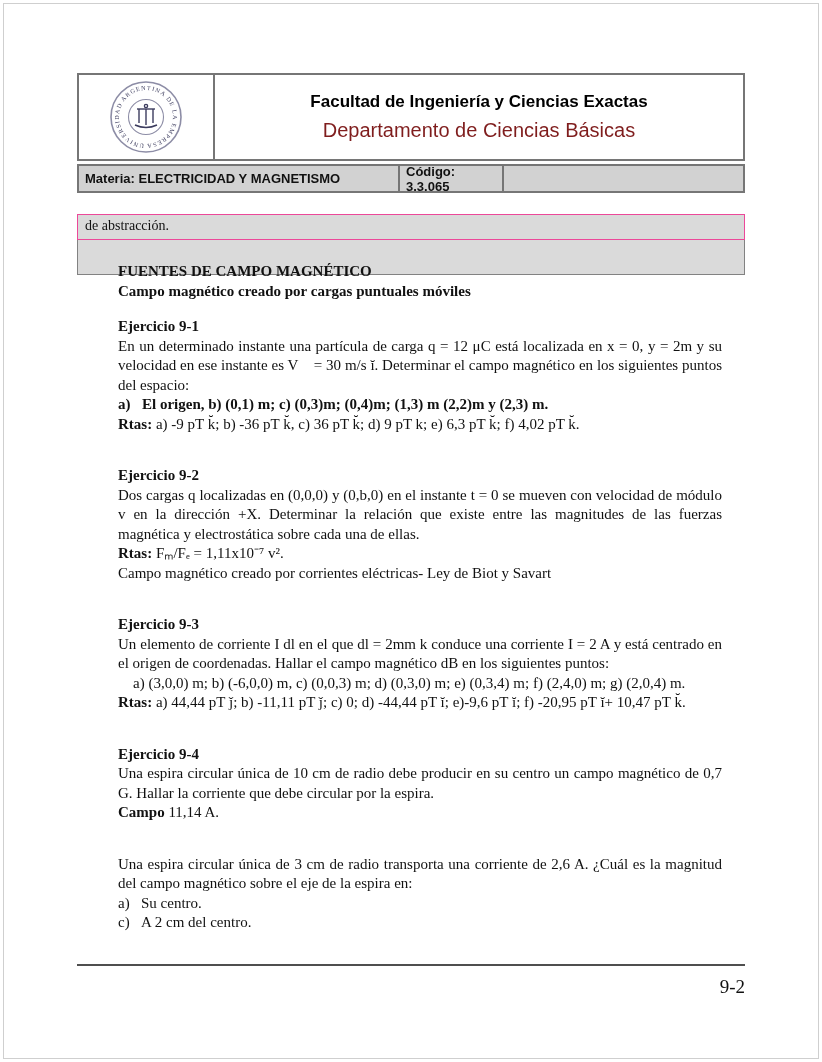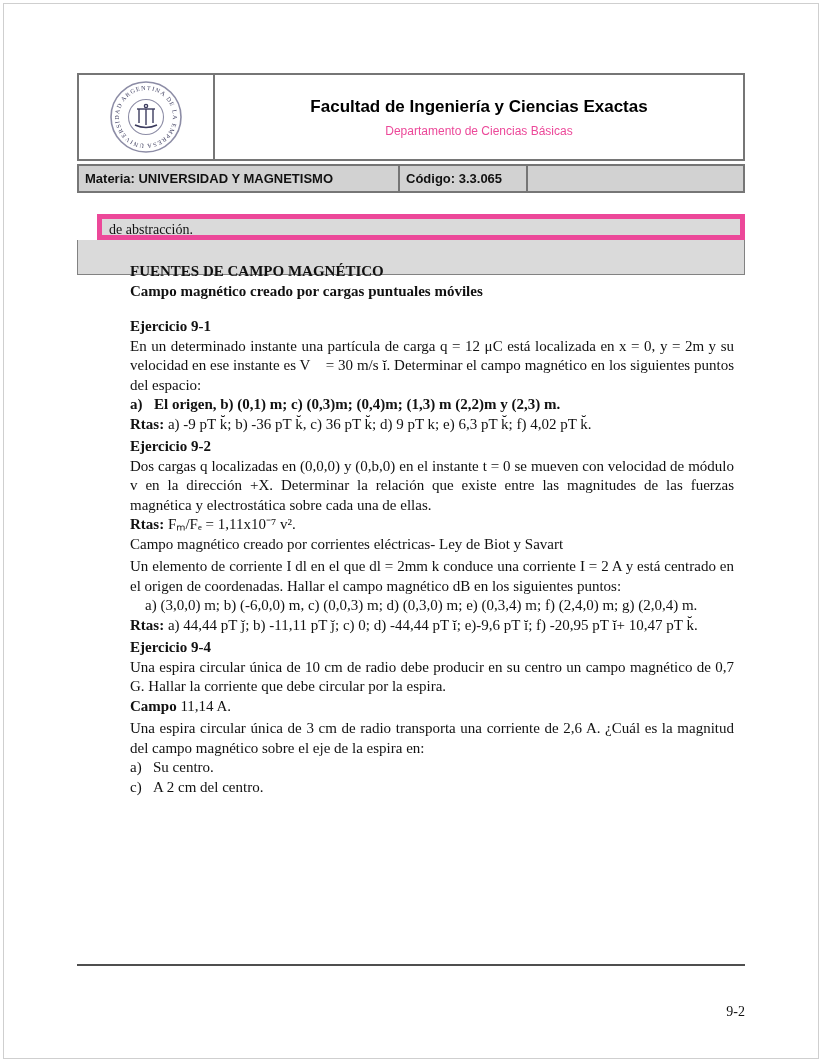--- a/index.html
+++ b/index.html
@@ -9,52 +9,52 @@
   }
   .page-border { position:absolute; inset:3px; border:1px solid #cfcfcf; pointer-events:none; }
 
   
   .header-table { position:absolute; left:77px; top:73px; width:668px; }
   .header-top { display:flex; border:2px solid #767676; background:#ffffff; height:88px; box-sizing:border-box; }
   .logo-cell { width:136px; border-right:2px solid #767676; display:flex; align-items:center; justify-content:center; box-sizing:border-box; }
   .title-cell { flex:1; display:flex; flex-direction:column; align-items:center; justify-content:center; gap:7px;
                 font-family:"Liberation Sans", sans-serif; }
   .fac-title { font-size:17px; font-weight:bold; color:#000; }
-  .dept-sub  { font-size:12px; color:#ec4899; }
+  .dept-sub  { font-size:20px; color:#7f1d1d; }
   .materia-row { display:flex; border:2px solid #767676; margin-top:3px; background:#d2d2d2; height:29px;
                  box-sizing:border-box; align-items:stretch;
                  font-family:"Liberation Sans", sans-serif; font-weight:bold; font-size:13px; }
   .materia-row .mcell { display:flex; align-items:center; padding-left:6px; box-sizing:border-box; }
   .mcell-materia { width:319px; }
-  .mcell-codigo  { width:128px; border-left:2px solid #767676; }
+  .mcell-codigo  { width:104px; border-left:2px solid #767676; }
   .mcell-empty   { flex:1; border-left:2px solid #767676; }
 
   
   .notice { position:absolute; left:77px; top:214px; width:668px; }
-  .notice-line1 { border:5px solid #ec4899; background:#dadada; height:26px; box-sizing:border-box;
-                  font-size:14px; padding:3px 16px 0 7px;margin-left:20px; }
+  .notice-line1 { border:1px solid #ec4899; background:#dadada; height:26px; box-sizing:border-box;
+                  font-size:14px; padding:3px 16px 0 7px; }
   .notice-line2 { border:1px solid #828282; border-top:none; background:#dadada; height:35px; box-sizing:border-box; }
 
   
-  .content { position:absolute; left:130px; top:262px; width:604px; font-size:15px; line-height:19.5px; }
+  .content { position:absolute; left:118px; top:262px; width:604px; font-size:15px; line-height:19.5px; }
   .content p { margin:0; text-align:justify; }
   .bold { font-weight:bold; }
   .section-title, .section-subtitle { font-weight:bold; text-align:left; }
-  .exercise { margin-top:3px; }
+  .exercise { margin-top:32px; }
   .ex-title { font-weight:bold; text-align:left; }
   .list-line { margin-left:42px; text-align:left;font-weight:bold; }
   .list-line .marker { display:inline-block; min-width:24px; }
   .list-hang { padding-left:36px; text-indent:-21px; text-align:justify; }
   .list-small { margin-left:25px; text-align:left; }
   .list-small .marker { display:inline-block; min-width:23px; }
   .note-line { text-align:left;font-family:Liberation Serif, serif; }
 
   
   .footer-rule { position:absolute; left:77px; top:964px; width:668px; height:2px; background:#4f4f4f; }
-  .page-num { position:absolute; left:690px; top:1004px; width:55px; text-align:right; font-size:14px; }
+  .page-num { position:absolute; left:690px; top:976px; width:55px; text-align:right; font-size:19px; }
 
   
   .seal-svg text { font-family:"Liberation Serif", serif; }
 </style>
 </head>
 <body>
 
 <div class="sheet">
   <div class="page-border"></div>
 
@@ -79,21 +79,21 @@
             <circle cx="39" cy="28" r="1.6"></circle>
           </g>
         </svg>
       </div>
       <div class="title-cell">
         <div class="fac-title">Facultad de Ingeniería y Ciencias Exactas</div>
         <div class="dept-sub">Departamento de Ciencias Básicas</div>
       </div>
     </div>
     <div class="materia-row">
-      <div class="mcell mcell-materia">Materia: UNIVERSIDAD Y MAGNETISMO</div>
+      <div class="mcell mcell-materia">Materia: ELECTRICIDAD Y MAGNETISMO</div>
       <div class="mcell mcell-codigo">Código: 3.3.065</div>
       <div class="mcell mcell-empty"></div>
     </div>
   </div>
 
   <div class="notice">
     <div class="notice-line1">de abstracción.</div>
     <div class="notice-line2"></div>
   </div>
 
@@ -109,20 +109,21 @@
     </div>
 
     <div class="exercise">
       <p class="ex-title">Ejercicio 9-2</p>
       <p>Dos cargas q localizadas en (0,0,0) y (0,b,0) en el instante t = 0 se mueven con velocidad de módulo v en la dirección +X. Determinar la relación que existe entre las magnitudes de las fuerzas magnética y electrostática sobre cada una de ellas.</p>
       <p class="note-line"><span class="bold">Rtas:</span><span> Fₘ/Fₑ = 1,11x10⁻⁷ v².</span></p>
       <p class="note-line">Campo magnético creado por corrientes eléctricas- Ley de Biot y Savart</p>
     </div>
 
     <div class="exercise">
+      <p class="ex-title">Ejercicio 9-3</p>
       <p>Un elemento de corriente I dl en el que dl = 2mm k conduce una corriente I = 2 A y está centrado en el origen de coordenadas. Hallar el campo magnético dB en los siguientes puntos:</p>
       <p class="list-hang"><span class="marker">a)</span> <span>(3,0,0) m; b) (-6,0,0) m, c) (0,0,3) m;  d) (0,3,0) m; e) (0,3,4) m; f) (2,4,0) m; g) (2,0,4) m.</span></p>
       <p><span class="bold">Rtas:</span><span> a) 44,44 pT ǰ; b) -11,11 pT ǰ; c) 0; d) -44,44 pT ĭ; e)-9,6 pT ĭ; f) -20,95 pT ĭ+ 10,47 pT k̆.</span></p>
     </div>
 
     <div class="exercise">
       <p class="ex-title">Ejercicio 9-4</p>
       <p>Una espira circular única de 10 cm de radio debe producir en su centro un campo magnético de  0,7 G. Hallar la corriente que debe circular por la espira.</p>
       <p><span class="bold">Campo</span><span> 11,14 A.</span></p>
     </div>

